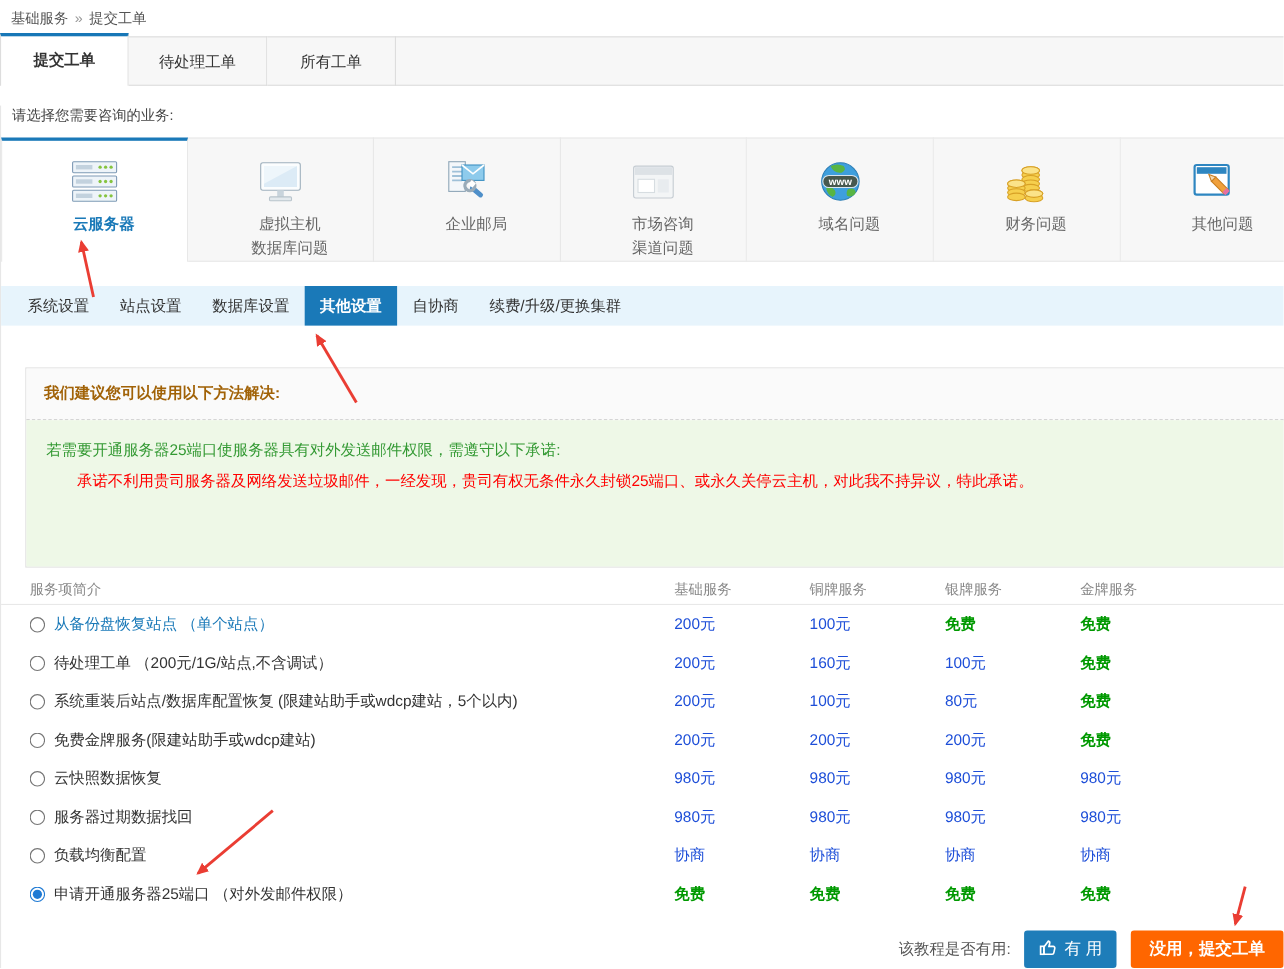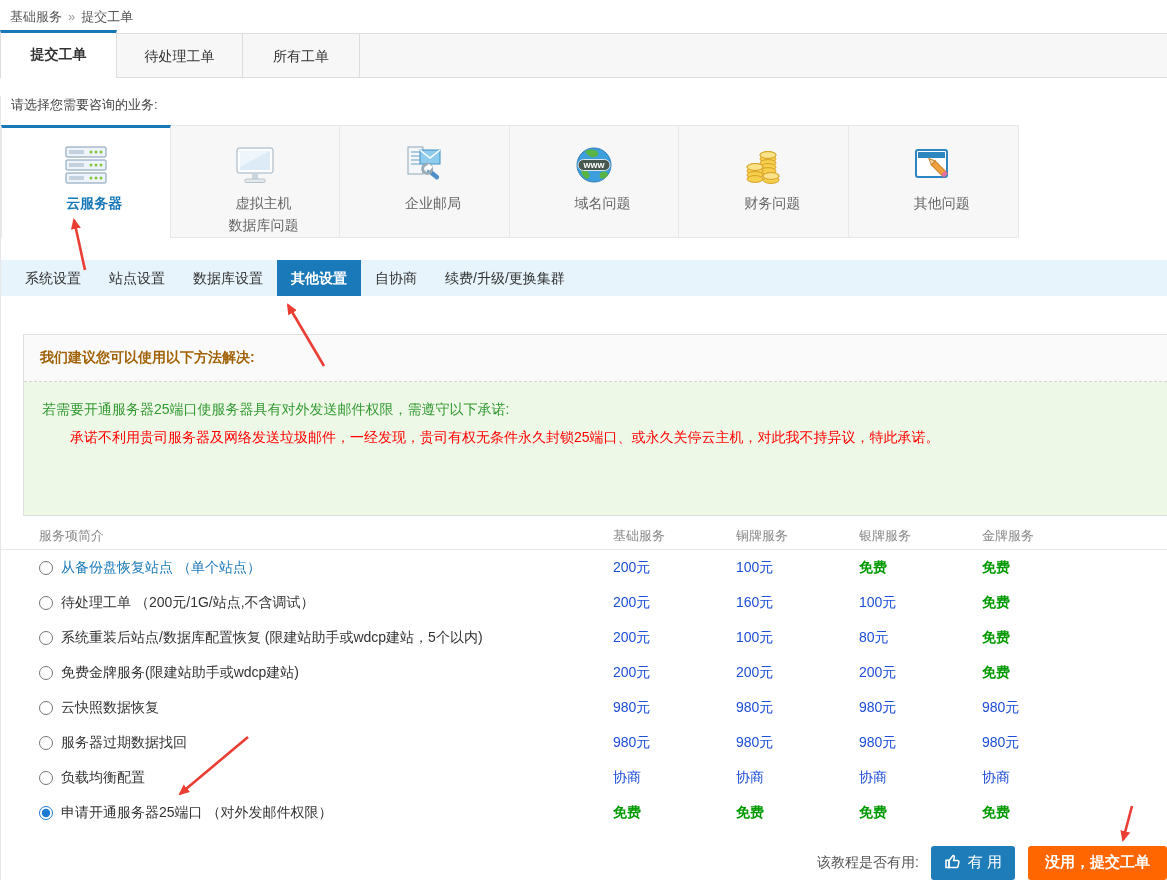--- a/index.html
+++ b/index.html
@@ -51,21 +51,21 @@
     border-bottom:1px dashed #d5d5d5;}
   .notice{background:var(--green-bg);height:133px;padding:13px 18px 16px;font-size:14px;line-height:28px;}
   .notice .l1{color:var(--notice-green);}
   .notice .l2{color:var(--notice-red);text-indent:28px;}
 
   
   .svc-table{margin-top:9px;font-size:14px;}
   .svc-head{display:flex;align-items:center;height:25px;color:#888;font-size:13px;
     border-bottom:1px solid #e8e8e8;padding-bottom:2px;}
   .svc-row{display:flex;align-items:center;height:35px;}
-  .col-label{flex:1;padding-left:38px;display:flex;align-items:center;}
+  .col-label{flex:1;padding-left:26px;display:flex;align-items:center;}
   .colp{width:123px;}
   .colp.last{width:185px;}
   .svc-row .col-label label{cursor:pointer;}
   .svc-row input[type=radio]{width:14px;height:14px;margin-right:8px;accent-color:#1f7ad4;cursor:pointer;}
   .price{color:#1d4ed8;}
   .price.free{color:var(--free-green);font-weight:bold;}
   .svc-label{color:#333;}
   .svc-label.link{color:var(--link-blue);}
 
   
@@ -155,20 +155,32 @@
           <g transform="rotate(40 30 29)">
             <rect x="26" y="27" width="14" height="4.5" rx="2" fill="#4f8fc9"></rect>
             <circle cx="25" cy="29" r="4.5" fill="none" stroke="#9aabb8" stroke-width="3"></circle>
             <rect x="23" y="24" width="5" height="5" fill="#fff"></rect>
           </g>
         </svg>
       </div>
       <div class="lbl">企业邮局</div>
     </div>
 
+    <div class="cat">
+      <div class="ico">
+        <svg width="46" height="46" viewBox="0 0 46 46">
+          <rect x="5" y="8" width="36" height="29" rx="2" fill="#f3f5f6" stroke="#c5ccd2"></rect>
+          <rect x="6" y="9" width="34" height="7" fill="#dde2e6"></rect>
+          <rect x="9" y="20" width="15" height="12" fill="#ffffff" stroke="#d7dde1"></rect>
+          <rect x="27" y="20" width="10" height="12" fill="#e8ecef"></rect>
+        </svg>
+      </div>
+      <div class="lbl">市场咨询</div>
+      <div class="lbl">渠道问题</div>
+    </div>
 
     <div class="cat">
       <div class="ico">
         <svg width="46" height="46" viewBox="0 0 46 46">
           <circle cx="23" cy="22" r="17" fill="#3e9fdd" stroke="#2f7fb5"></circle>
           <path d="M14 8 q6 -3 12 0 q3 4 -2 6 q-7 1 -10 -6z" fill="#58b544"></path>
           <path d="M10 28 q5 -2 8 2 q2 4 -2 6 q-5 -2 -6 -8z" fill="#58b544"></path>
           <path d="M30 29 q6 -2 7 3 q-3 5 -8 3 q-1 -4 1 -6z" fill="#58b544"></path>
           <rect x="7" y="16.5" width="32" height="11" rx="5.5" fill="#47584e" stroke="#d8e4ee"></rect>
           <text x="23" y="25" text-anchor="middle" font-size="9" font-weight="bold" fill="#ffffff" font-family="Liberation Sans, sans-serif">www</text>

